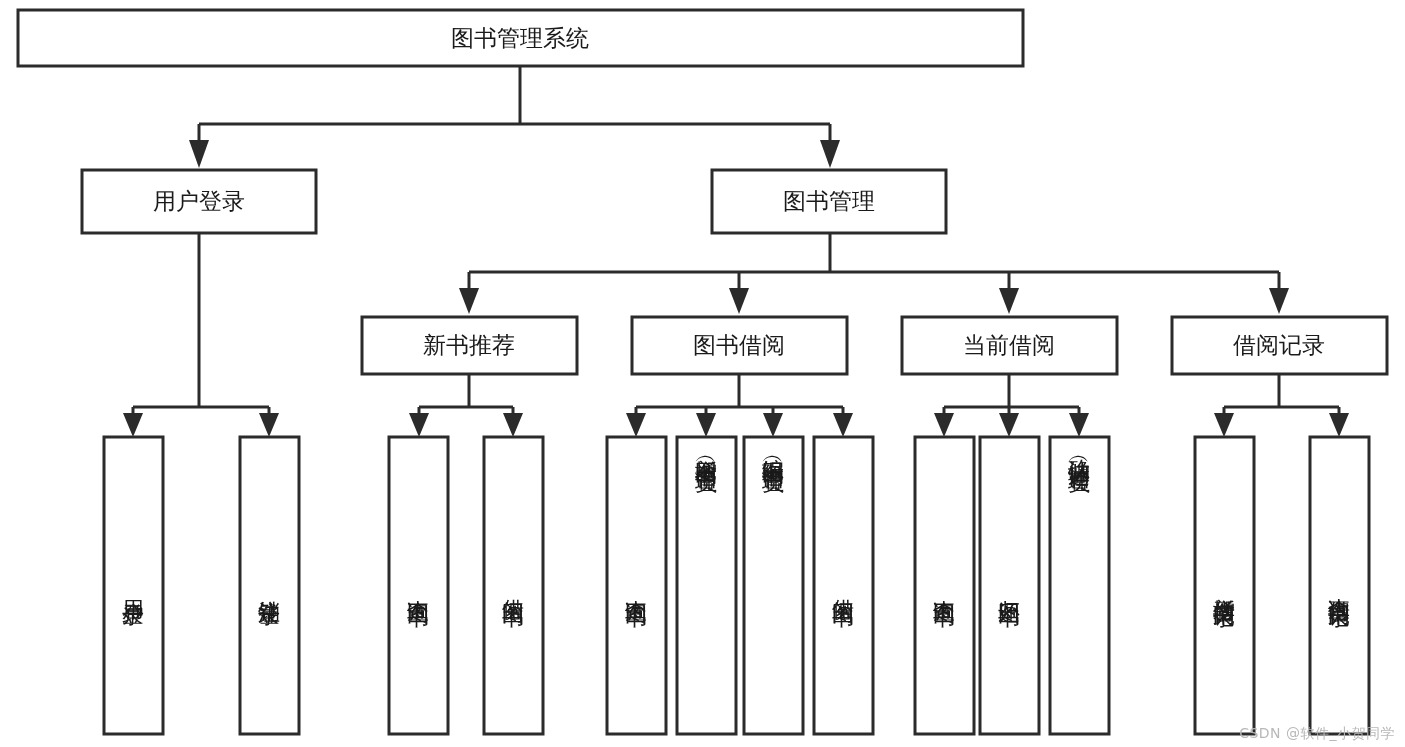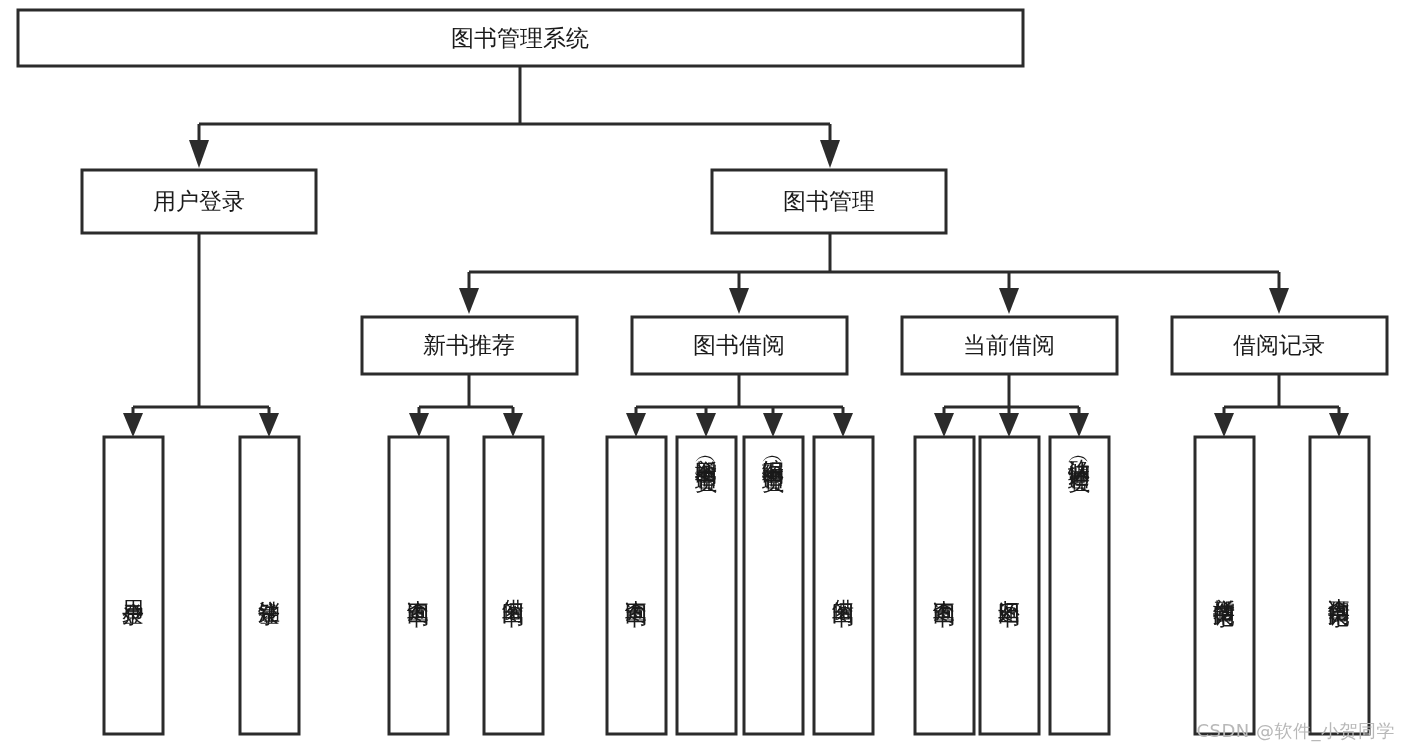--- a/index.html
+++ b/index.html
@@ -74,21 +74,21 @@
     line-height: 1.05;
     letter-spacing: 2px;
     color: #1a1a1a;
     white-space: nowrap;
   }
   .watermark {
     position: absolute;
     right: 10px;
     bottom: 4px;
     font-family: "DejaVu Sans", "Liberation Sans", sans-serif;
-    font-size: 18px;
+    font-size: 14px;
     color: #b8b8b8;
     white-space: nowrap;
     letter-spacing: 0.5px;
   }
 </style>
 </head>
 <body>
 
 <div id="diagram-root">
 

